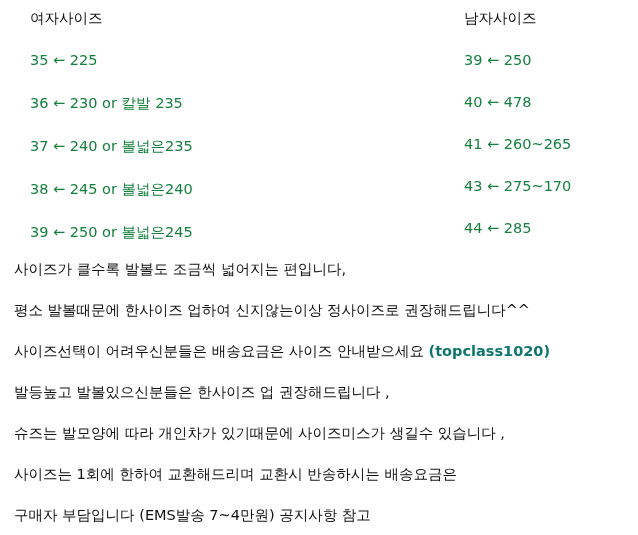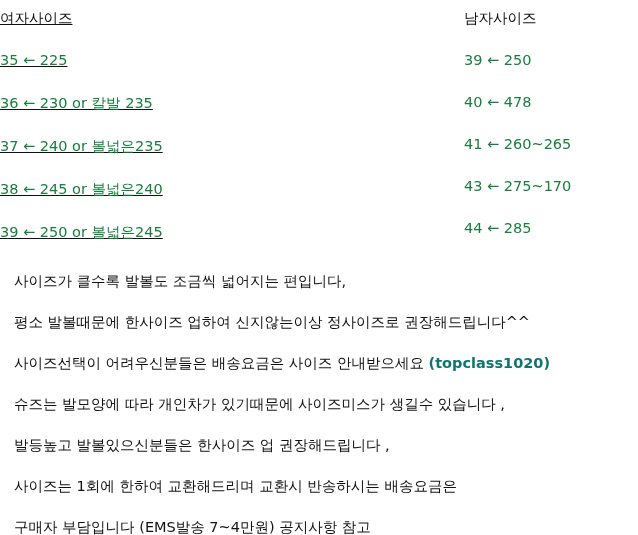--- a/index.html
+++ b/index.html
@@ -14,24 +14,23 @@
     color: #111111;
     overflow: hidden;
   }
   .page {
     position: relative;
     width: 638px;
     height: 535px;
   }
   .col-women {
     position: absolute;
-    left: 0;
+    left: 30px;
     top: 8px;
     width: 460px;
-    text-decoration: underline;
   }
   .col-men {
     position: absolute;
     left: 464px;
     top: 8px;
     width: 155px;
   }
   .hdr {
     font-size: 14.5px;
     line-height: 20px;
@@ -51,21 +50,21 @@
   }
   .notes {
     position: absolute;
     left: 14px;
     top: 258px;
     width: 616px;
   }
   .note {
     font-size: 14.5px;
     line-height: 20px;
-    margin: 13px 0 21px 0;
+    margin: 1px 0 21px 0;
     white-space: nowrap;
     color: #111;
   }
   .kakao {
     color: #0f766e;
     font-weight: bold;
   }
 </style>
 </head>
 <body>
@@ -87,19 +86,19 @@
     <div class="size-line">40 ← 478</div>
     <div class="size-line">41 ←  260~265</div>
     <div class="size-line">43 ← 275~170</div>
     <div class="size-line">44 ← 285</div>
   </div>
 
   <div class="notes">
     <div class="note">사이즈가 클수록 발볼도 조금씩 넓어지는 편입니다,</div>
     <div class="note">평소 발볼때문에 한사이즈 업하여 신지않는이상 정사이즈로 권장해드립니다^^</div>
     <div class="note"><span>사이즈선택이 어려우신분들은 배송요금은 사이즈 안내받으세요 </span><span class="kakao">(topclass1020)</span></div>
+    <div class="note">발등높고 발볼있으신분들은 한사이즈 업 권장해드립니다 ,</div>
     <div class="note">슈즈는 발모양에 따라 개인차가 있기때문에 사이즈미스가 생길수 있습니다 ,</div>
-    <div class="note">발등높고 발볼있으신분들은 한사이즈 업 권장해드립니다 ,</div>
     <div class="note">사이즈는 1회에 한하여 교환해드리며 교환시 반송하시는 배송요금은</div>
     <div class="note">구매자 부담입니다 (EMS발송 7~4만원) 공지사항 참고</div>
   </div>
 
 </div>
 
 </body></html>

